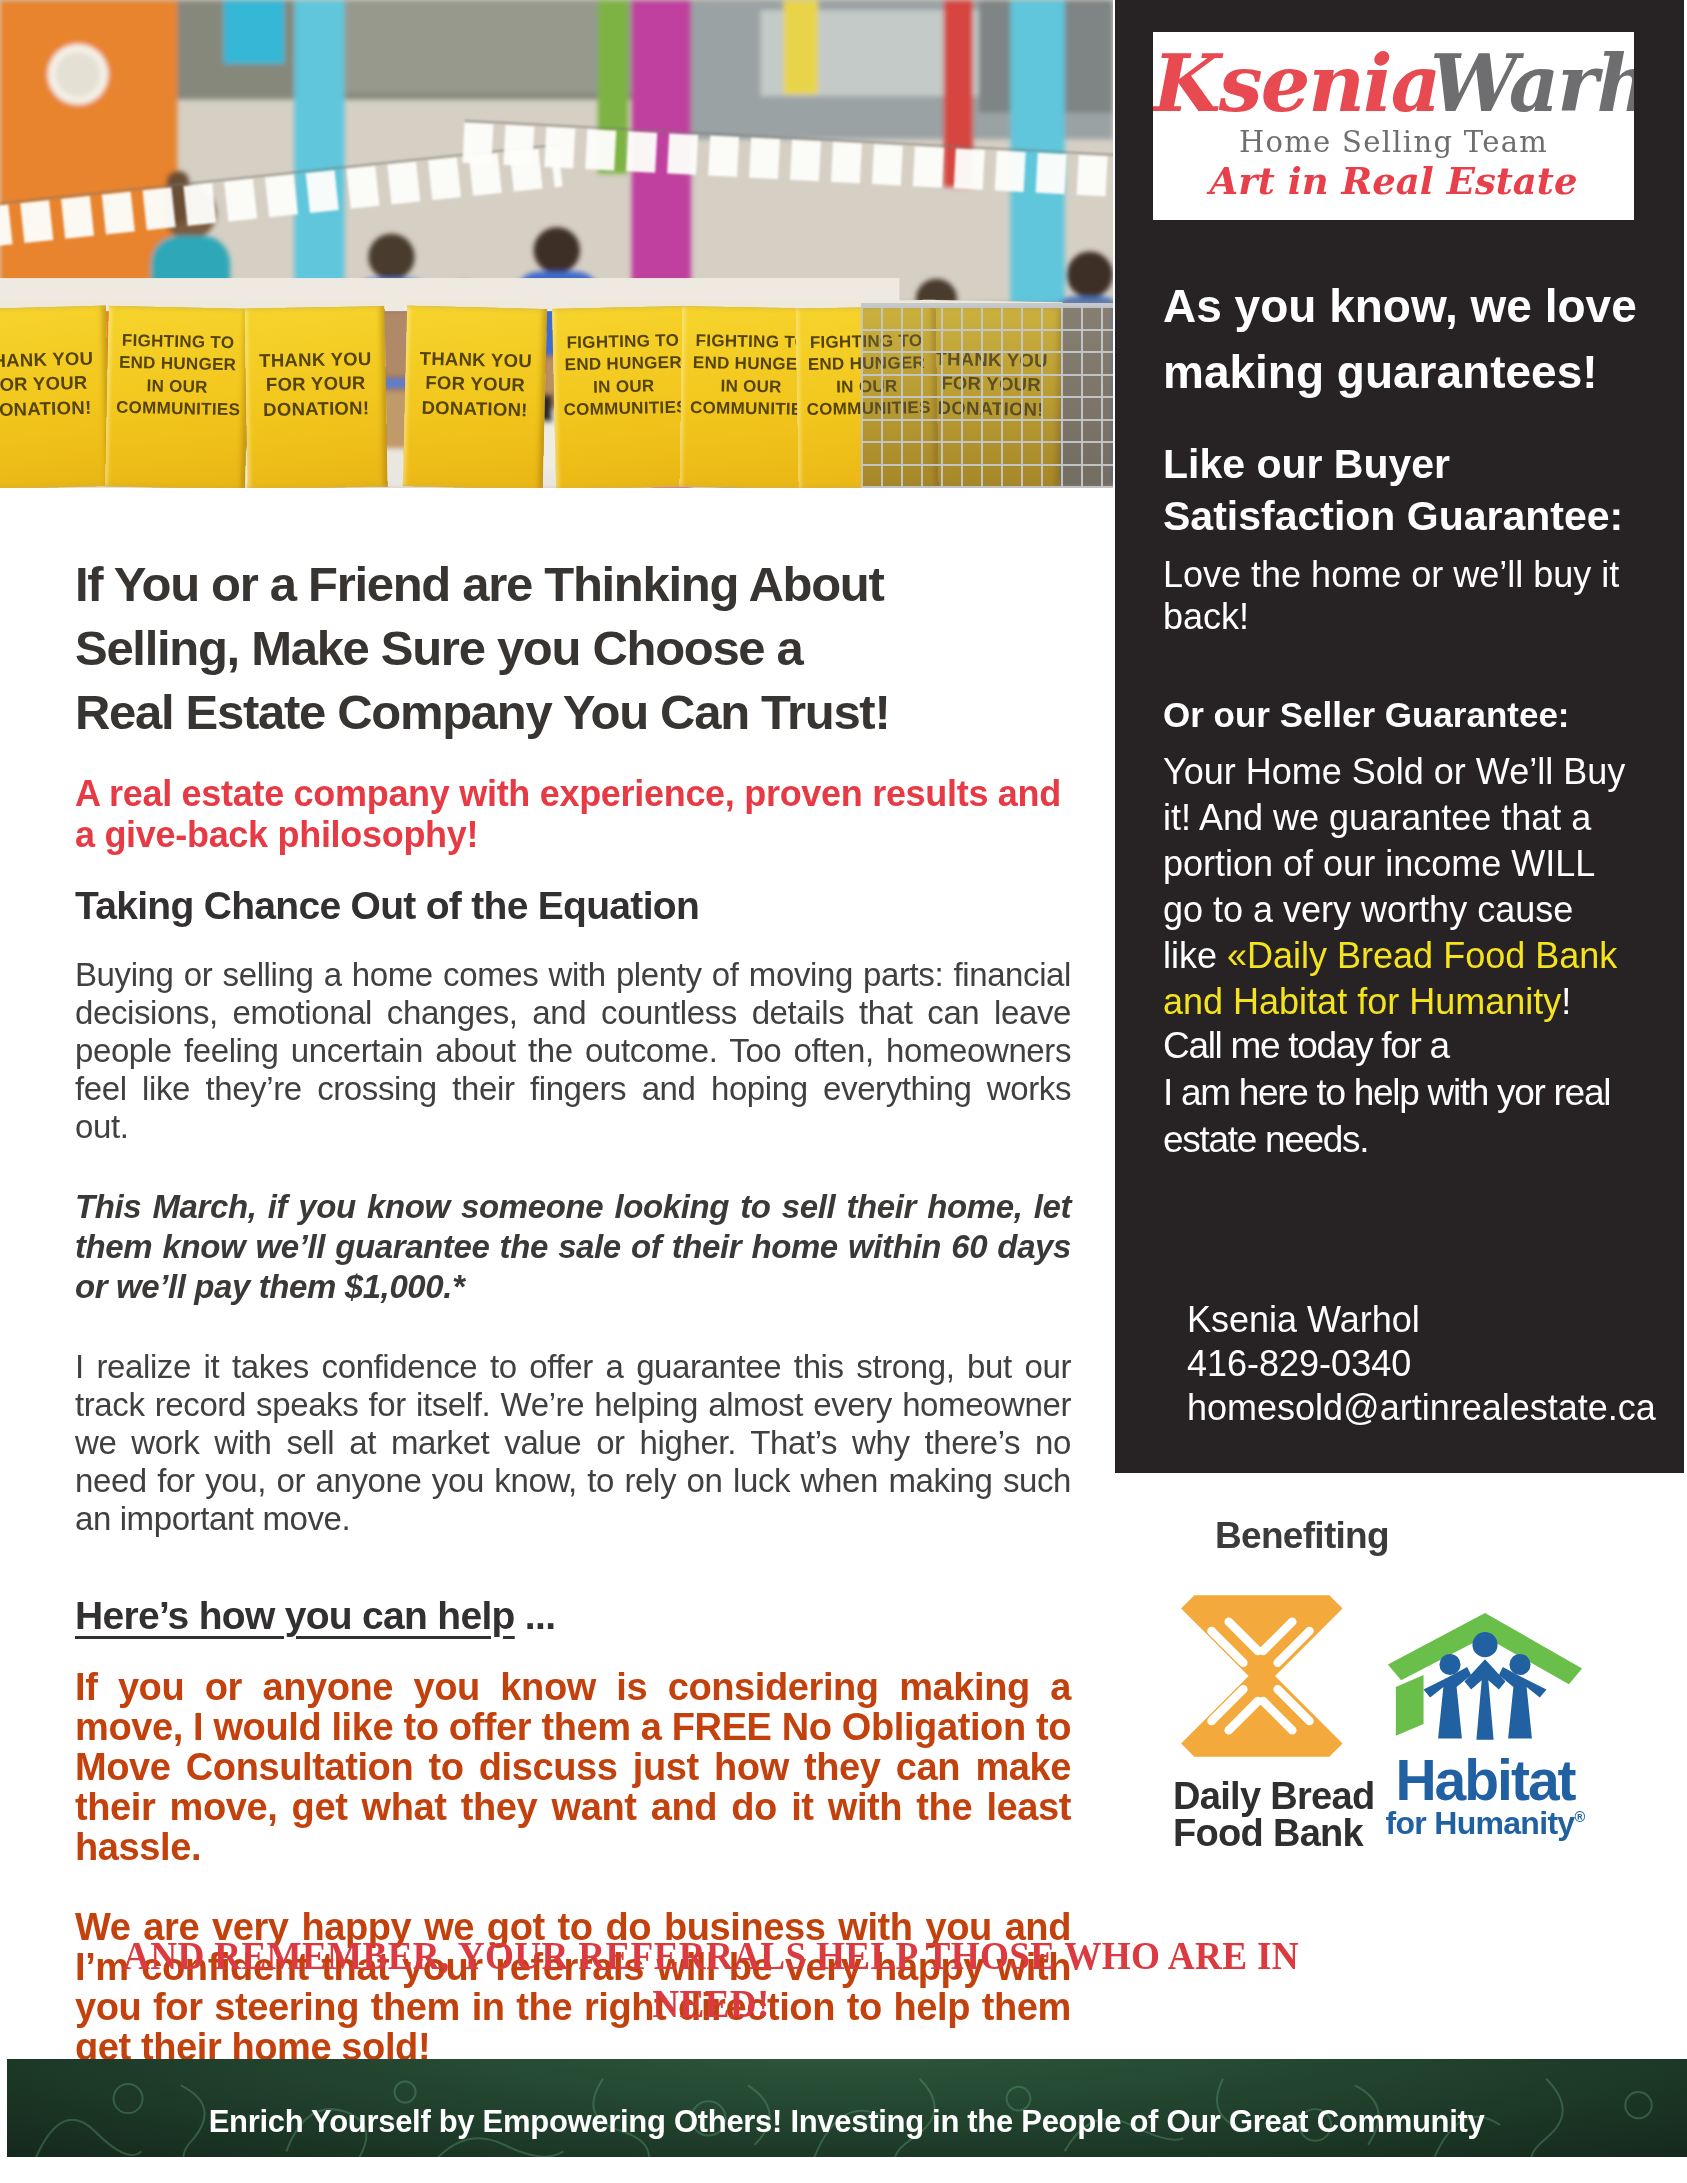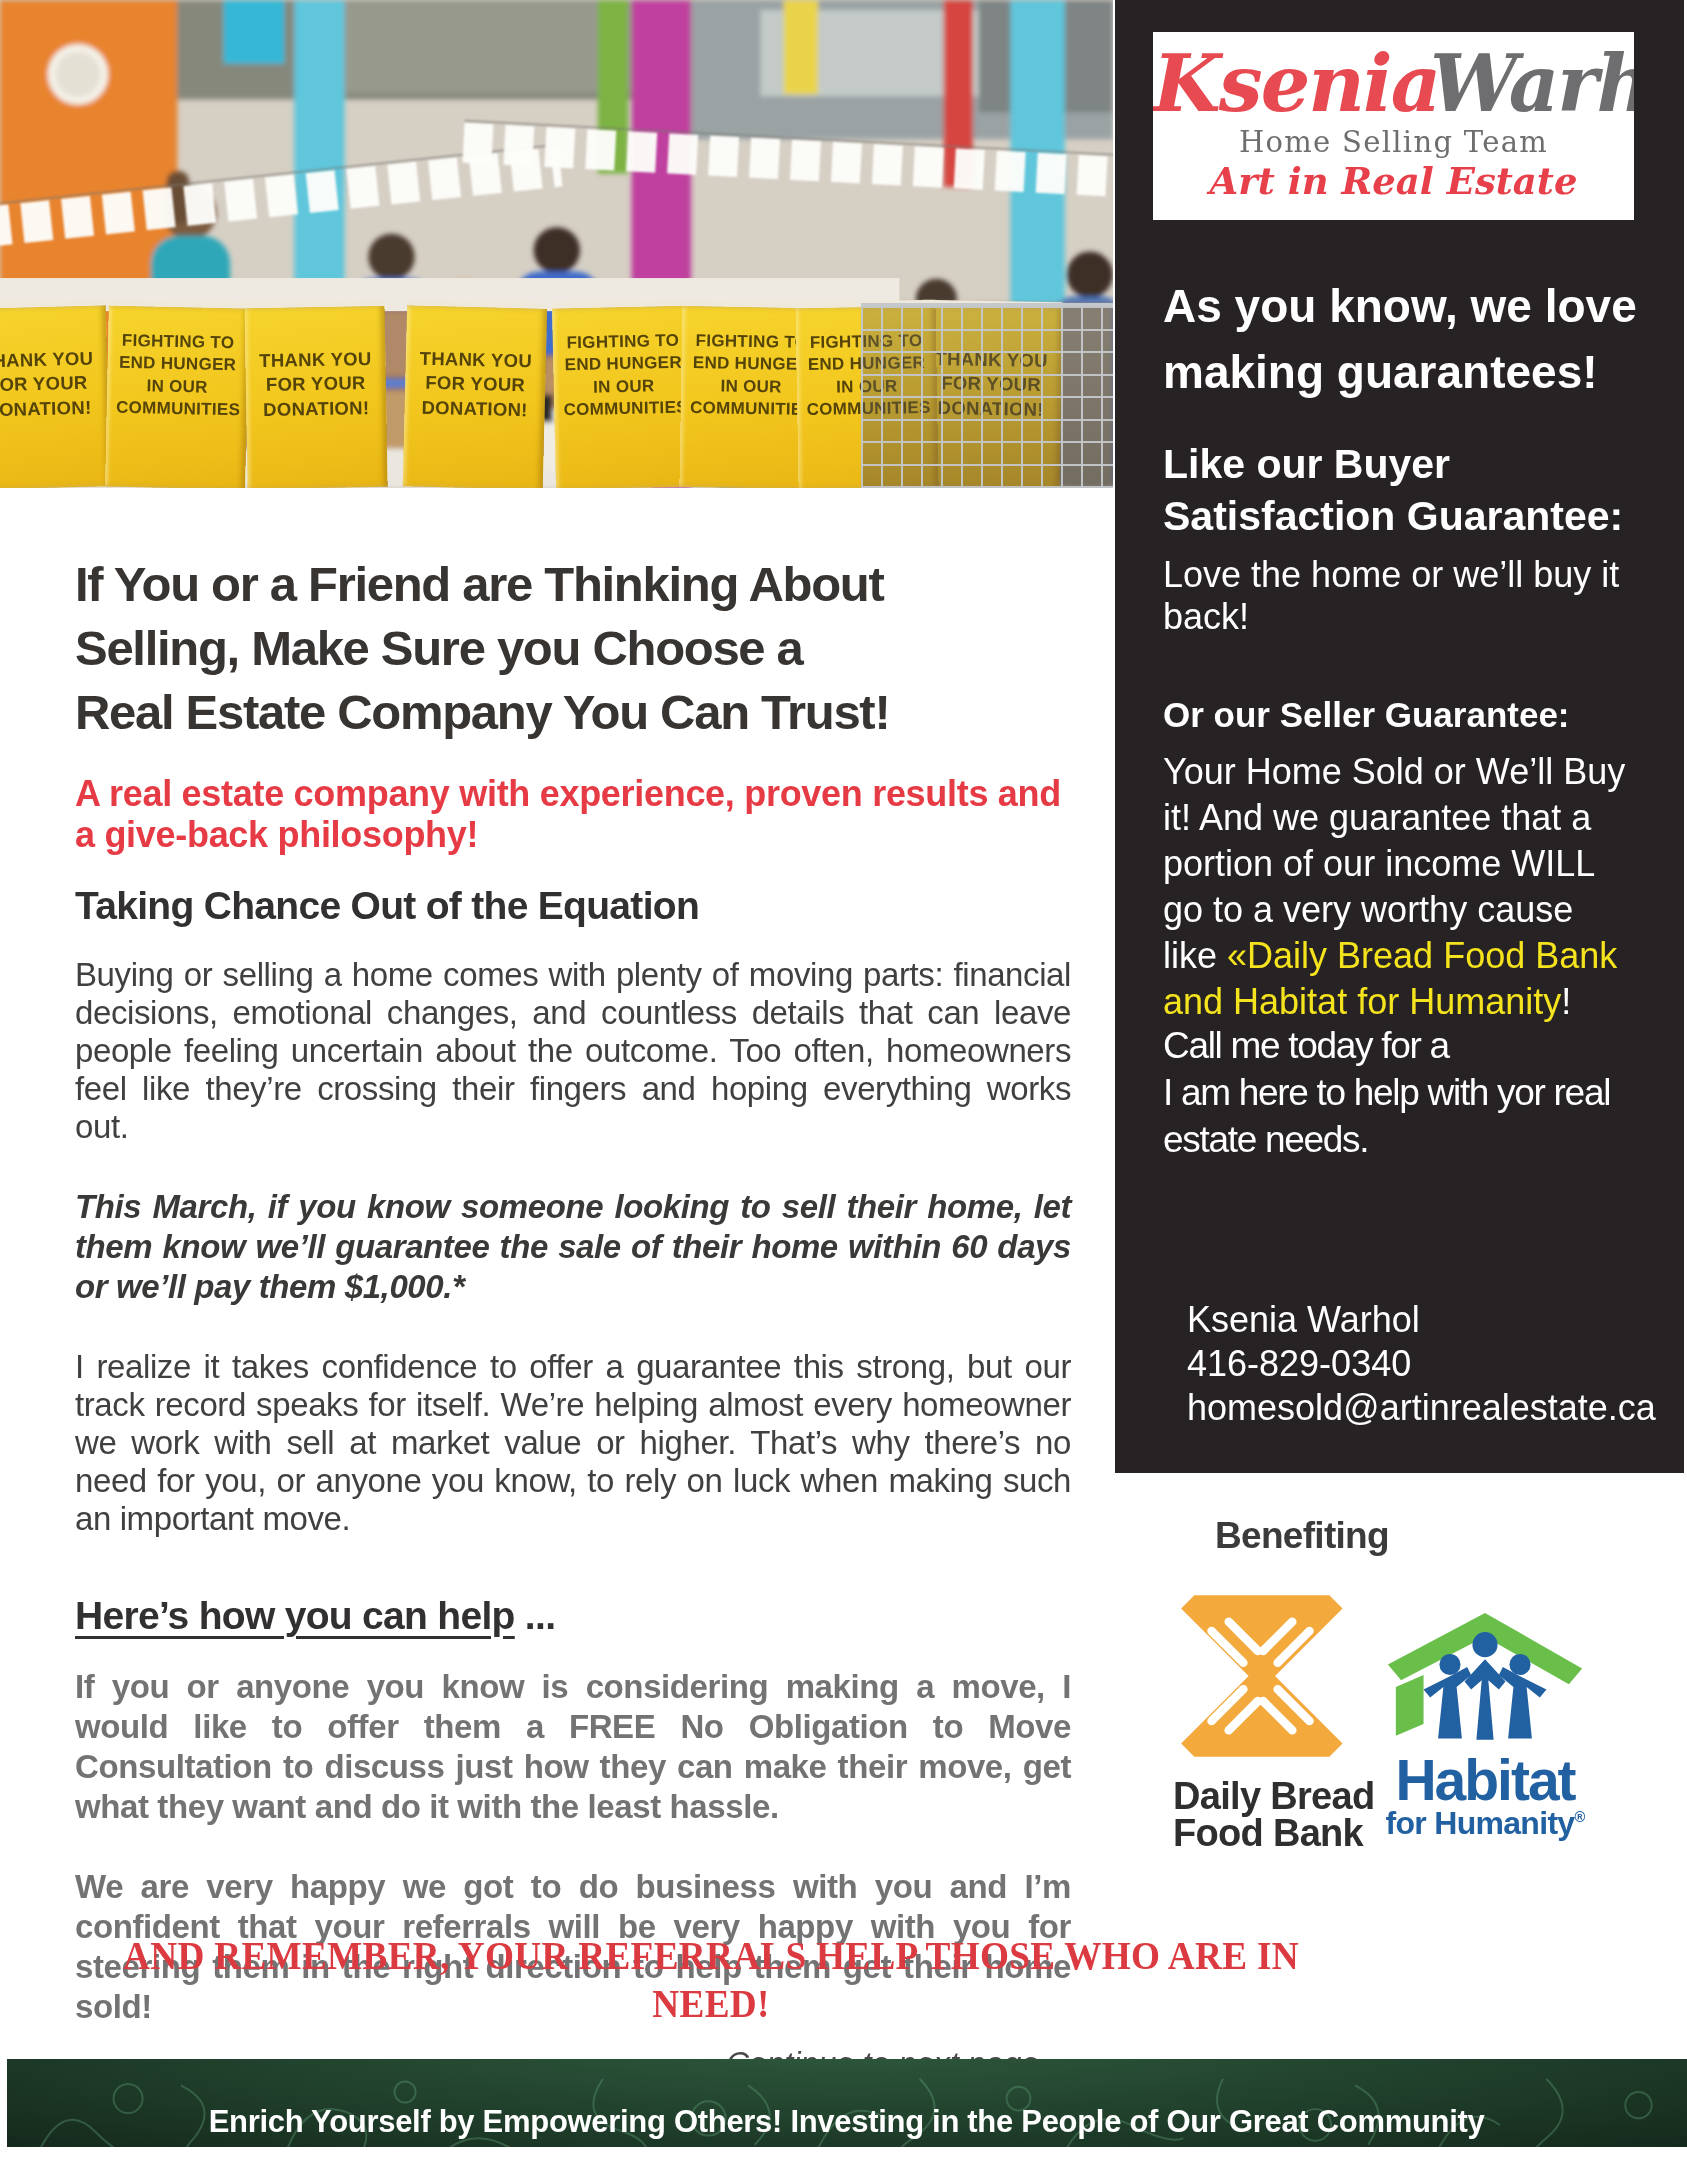--- a/index.html
+++ b/index.html
@@ -51,27 +51,27 @@
   
   #main { position:absolute; left:75px; top:552px; width:996px; color:#414040; }
   #headline { font-size:49px; line-height:64px; font-weight:bold; color:#373432; letter-spacing:-1.3px; }
   #subhead { margin-top:29px; font-size:36px; line-height:41px; font-weight:bold; color:#e63a44; letter-spacing:-0.3px; }
   #section-heading { margin-top:28.4px; font-size:39px; line-height:46px; font-weight:bold; color:#323030; letter-spacing:-0.7px; }
   .body-p { margin-top:27px; font-size:33px; line-height:38px; text-align:justify; letter-spacing:-0.4px; }
   #guarantee-p { margin-top:41px; font-size:33px; line-height:40px; font-weight:bold; font-style:italic; text-align:justify; color:#3a3938; letter-spacing:-0.4px; }
   #para2 { margin-top:41px; }
   #help-heading { margin-top:53px; font-size:39px; line-height:49px; font-weight:bold; color:#323030; letter-spacing:-0.7px; }
   #help-heading .u { text-decoration:underline; text-decoration-thickness:3.3px; text-underline-offset:6.6px; }
-  .bold-p { margin-top:26.5px; font-size:33px; line-height:40px; font-weight:bold; text-align:justify; color:#737373; letter-spacing:-0.4px; }
+  .bold-p { margin-top:26.5px; font-size:38px; line-height:40px; font-weight:bold; text-align:justify; color:#c2410c; letter-spacing:-0.4px; }
   #para4 { margin-top:40px; }
   #continue-note { margin-top:18.5px; font-size:32px; font-style:italic; text-align:right; color:#4a4948; }
   
   #reminder { position:absolute; left:66px; top:1935px; width:1290px; text-align:center;
     font-family:"Liberation Serif", serif; font-weight:bold; font-size:38px; color:#dc3a41; letter-spacing:0.3px; transform:scale(.98,1.08); }
-  #footer { position:absolute; left:6.6px; top:2059px; width:1680px; height:88px;
+  #footer { position:absolute; left:6.6px; top:2059px; width:1680px; height:98px;
     background:radial-gradient(ellipse at 50% -20%, #2f5a3e 0%, #20402c 55%, #15291c 100%); overflow:hidden; }
   #footer-text { position:absolute; left:0; top:45px; width:100%; text-align:center; color:#ffffff;
     font-size:31px; font-weight:bold; letter-spacing:-0.3px; }
 </style>
 </head>
 <body>
 
 <div id="page">
 
   <div id="photo">

